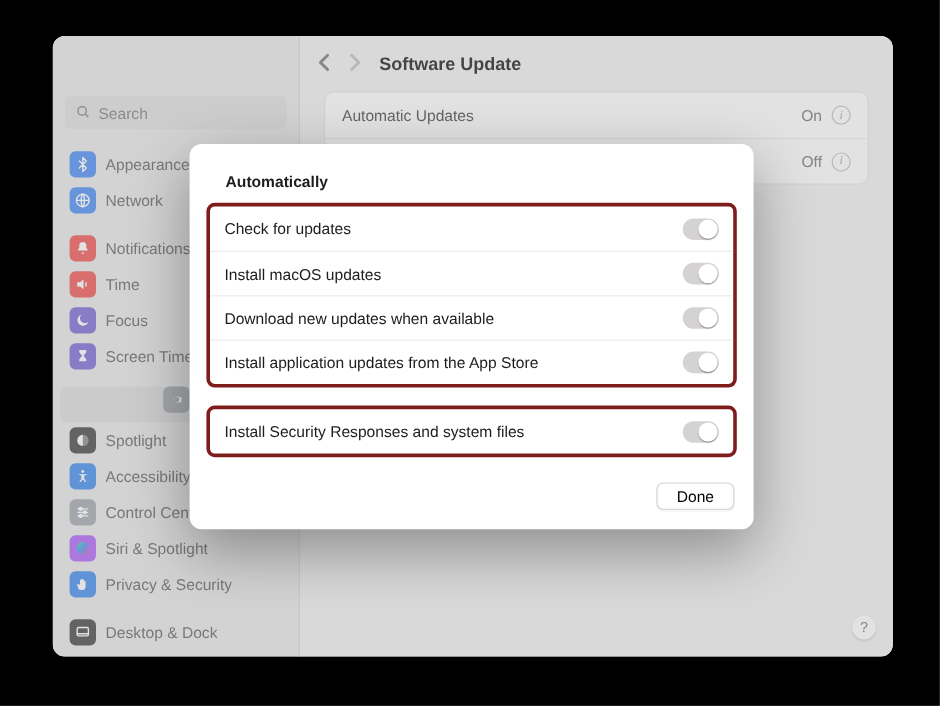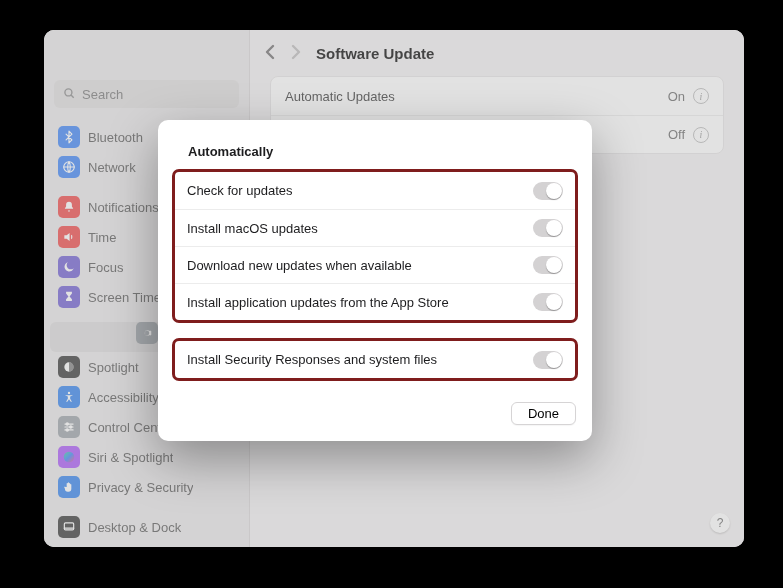--- a/index.html
+++ b/index.html
@@ -44,21 +44,21 @@
 
   .helpbtn {
     position: absolute; right: 14px; bottom: 14px; width: 20px; height: 20px; border-radius: 50%;
     background: #fff; box-shadow: 0 1px 2px rgba(0,0,0,0.2); display: flex; align-items: center; justify-content: center;
     font-size: 12px; color: #666; cursor: pointer;
   }
 
   .dim-overlay { position: absolute; inset: 0; background: rgba(180,180,180,0.38); }
 
   .sheet {
-    position: absolute; left: 158px; top: 120px; width: 434px;
+    position: absolute; left: 158px; top: 120px; width: 470px;
     background: #fff; border-radius: 10px; box-shadow: 0 18px 50px rgba(0,0,0,0.35);
     padding: 24px 14px 14px 14px;
   }
   .sheet-title { font-weight: 700; font-size: 13px; padding: 0 16px 10px 16px; }
   .sheet-group { border: 3px solid #7f1d1d; border-radius: 7px; margin-bottom: 15px; }
   .srow { display: flex; align-items: center; justify-content: space-between; min-height: 37px; padding: 0 12px; font-size: 13px; }
   .sheet-group .srow + .srow { border-top: 1px solid #ececec; }
   .switch {
     width: 30px; height: 18px; border-radius: 9px; background: #d4d2d3; position: relative; cursor: pointer; flex-shrink: 0;
   }
@@ -92,21 +92,21 @@
       </span>
       <input type="text" placeholder="Search" style="">
     </div>
     <div class="side-list" id="side-list">
         <div class="side-item">
           <span class="side-icon" style="background: rgb(59, 130, 246);">
             <svg viewBox="0 0 24 24" fill="none" stroke="#fff" stroke-width="2" stroke-linecap="round" stroke-linejoin="round">
               <path d="M7 7l10 10-5 5V2l5 5L7 17"></path>
             </svg>
           </span>
-          <span class="side-label">Bluetooth</span>
+          <span class="side-label">Appearance</span>
         </div>
         <div class="side-item">
           <span class="side-icon" style="background: rgb(59, 130, 246);">
             <svg viewBox="0 0 24 24" fill="none" stroke="#fff" stroke-width="2" stroke-linecap="round" stroke-linejoin="round">
               <circle cx="12" cy="12" r="9"></circle>
               <path d="M3 12h18M12 3c3 3 3 15 0 18M12 3c-3 3-3 15 0 18"></path>
             </svg>
           </span>
           <span class="side-label">Network</span>
         </div>

